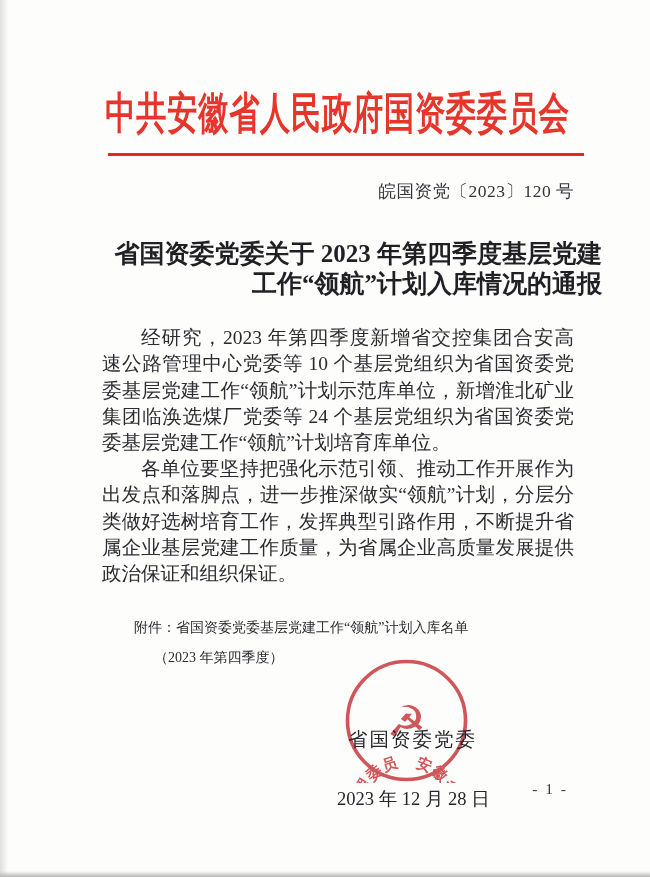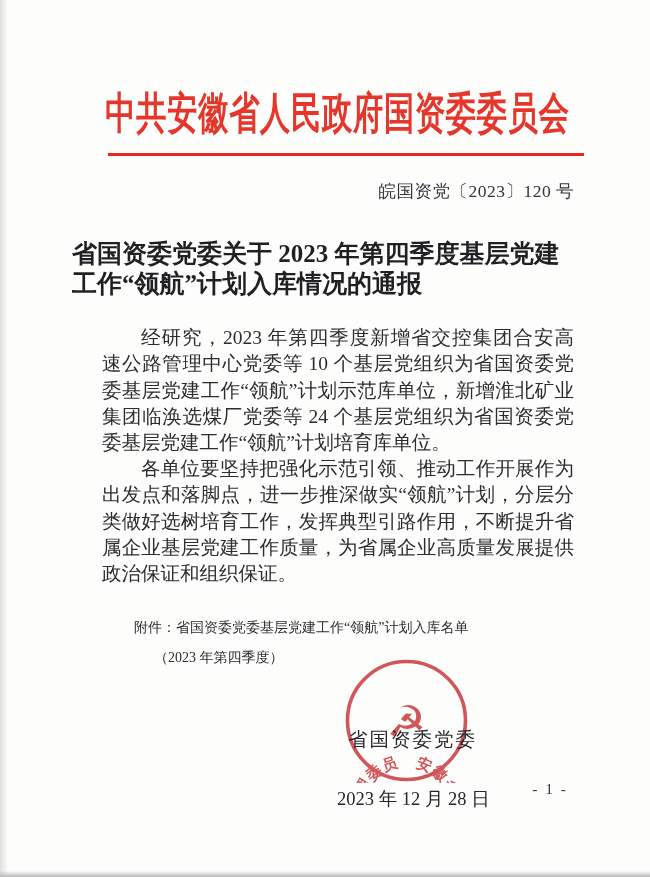--- a/index.html
+++ b/index.html
@@ -47,21 +47,21 @@
   }
   .doc-number{
     margin:23px 88px 0 16px;
     text-align:right;
     font-size:17.5px;
     letter-spacing:.5px;
     color:#33333a;
   }
   .doc-title{
     margin:36px 60px 0 60px;
-    text-align:left;
+    text-align:right;
     font-size:25px;
     font-weight:bold;
     line-height:30px;
     color:#1f1f24;
   }
   .body-text{
     margin:26px 88px 0 90px;
     font-size:19.5px;
     line-height:26.2px;
     text-align:justify;

